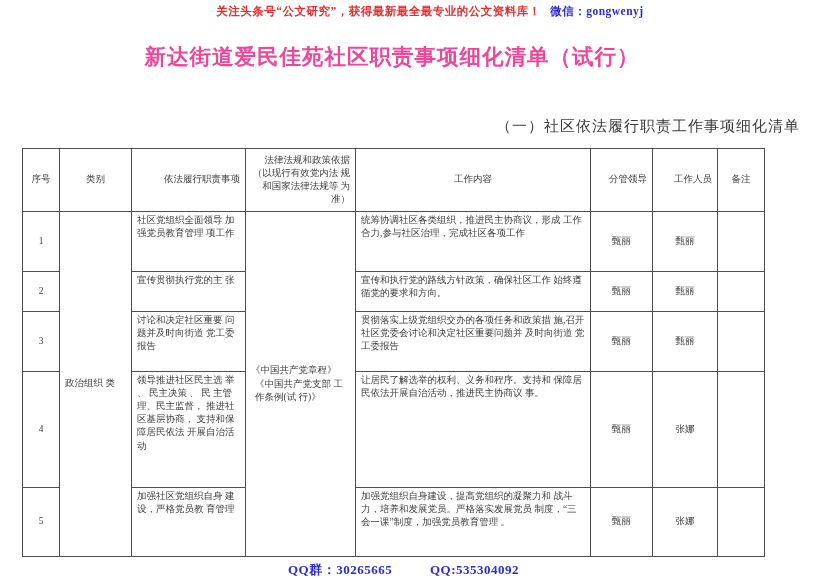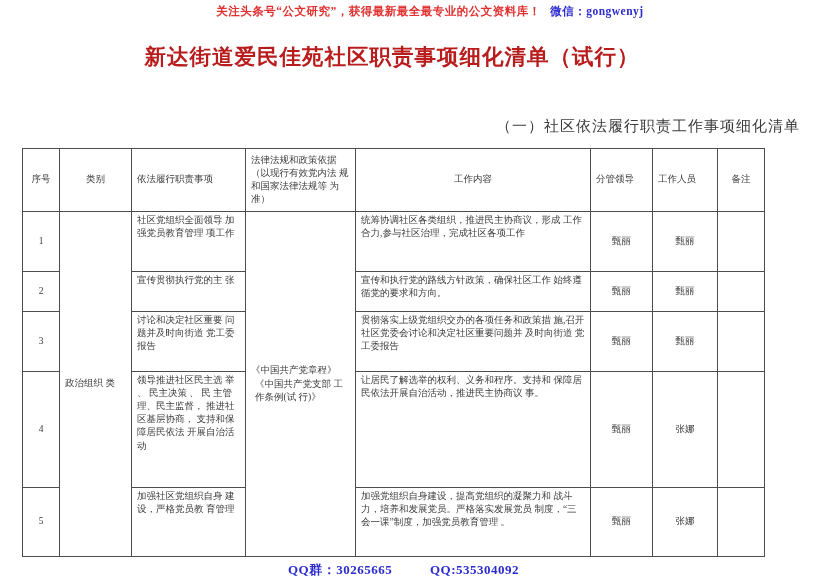--- a/index.html
+++ b/index.html
@@ -9,39 +9,39 @@
     color:#333;overflow:hidden;
   }
   .banner{
     position:absolute;top:4px;left:0;width:818px;text-align:center;
     font-size:11.5px;letter-spacing:0.5px;white-space:nowrap;
   }
   .banner .red{font-weight:bold;margin-left:42px;}
   .banner .blue{font-weight:bold;margin-left:6px;}
   .title{
     position:absolute;top:42px;left:0;width:784px;margin:0;text-align:center;
-    font-size:21.5px;font-weight:bold;color:#b91c1c;letter-spacing:1px;
+    font-size:21.5px;font-weight:bold;color:#ec4899;letter-spacing:1px;
   }
   .subtitle{
     position:absolute;top:117px;left:0;width:800px;margin:0;text-align:right;
     font-size:15px;font-weight:normal;color:#3a3a3a;letter-spacing:1px;
   }
   table.duty{
     position:absolute;left:22px;top:148px;width:742px;
     border-collapse:collapse;table-layout:fixed;
   }
   table.duty td{
     border:1px solid #4d4d4d;
     font-size:9.5px;line-height:1.38;color:#3a3a3a;
     padding:2px 5px;word-break:break-all;overflow:hidden;
   }
   tr.rh{height:63px;} tr.r1{height:60px;} tr.r2{height:40px;}
   tr.r3{height:60px;} tr.r4{height:116px;} tr.r5{height:69px;}
   td.c{text-align:center;vertical-align:middle;}
-  td.hl{text-align:left;vertical-align:middle;margin-top:28px;}
+  td.hl{text-align:right;vertical-align:middle;margin-top:28px;}
   td.tl{text-align:left;vertical-align:top;padding-top:4px;}
   td.cat{text-align:left;vertical-align:middle;padding-left:13px;}
   td.legal{text-align:left;vertical-align:middle;}
   td.legal .bk{margin:1px 0;}
   td.legal .bk2{padding-left:4px;}
   td.name{text-align:center;vertical-align:middle;font-size:10px;}
   td.seq{text-align:center;vertical-align:middle;font-size:10px;}
   .footer{
     position:absolute;top:561px;left:288px;
     font-size:13px;font-weight:bold;letter-spacing:0.5px;white-space:nowrap;

